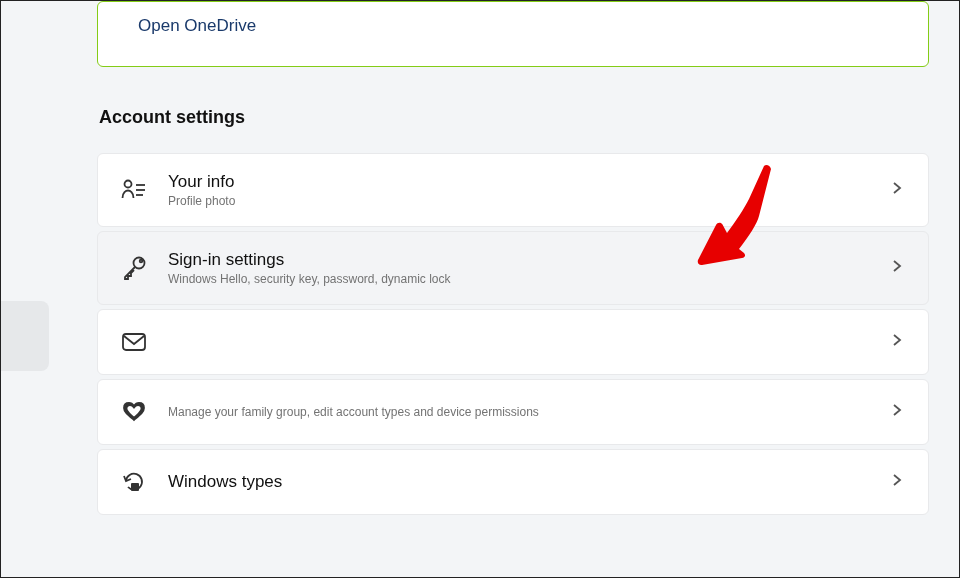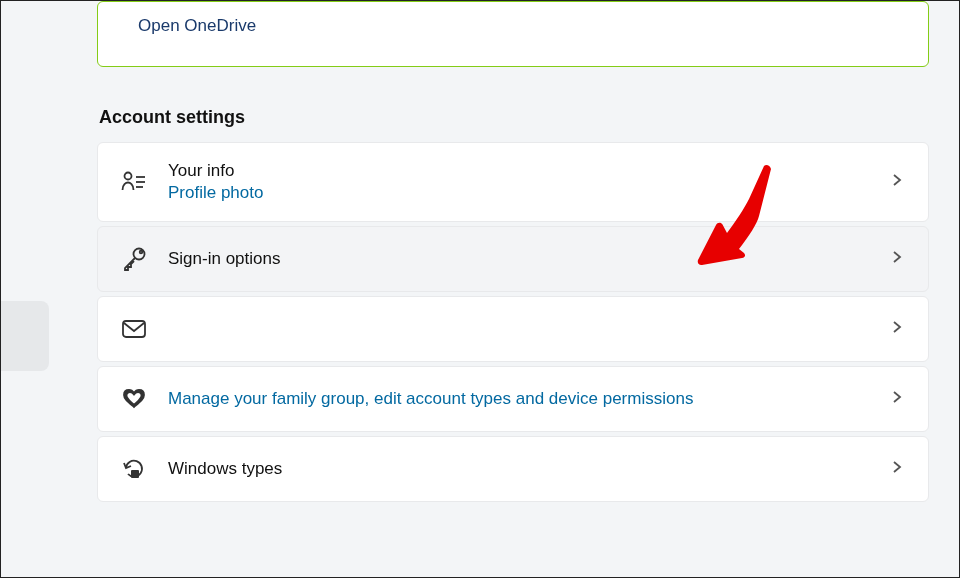--- a/index.html
+++ b/index.html
@@ -27,21 +27,21 @@
       border-radius: 6px;
       padding: 14px 24px 30px 40px;
       margin-bottom: 40px;
       font-size: 17px;
       color: #1a3a6b;
     }
     .section-heading {
       font-size: 18px;
       font-weight: 600;
       color: #111;
-      margin-bottom: 14px;
+      margin-bottom: 25px;
       margin-left: 2px;
     }
     .settings-list {
       display: flex;
       flex-direction: column;
       gap: 4px;
     }
     .setting-item {
       background: #fff;
       border: 1px solid #e8e9eb;
@@ -72,22 +72,22 @@
       display: flex;
       flex-direction: column;
       gap: 2px;
     }
     .setting-title {
       font-size: 17px;
       color: #111;
       font-weight: 400;
     }
     .setting-desc {
-      font-size: 17px;
-      color: #0369a1;
+      font-size: 12px;
+      color: #737373;
     }
     .chevron {
       flex-shrink: 0;
     }
     .chevron svg {
       stroke: #555;
       fill: none;
     }
     .red-arrow {
       position: absolute;
@@ -146,21 +146,22 @@
 
     <div class="setting-item highlighted">
       <span class="setting-icon">
         <svg width="26" height="26" viewBox="0 0 26 26" stroke-width="1.8">
           <circle cx="18" cy="8" r="5.5"></circle>
           <circle cx="20" cy="6" r="1.3"></circle>
           <path d="M14 12 L4 22 L4 24 L7 24 L7 21 L10 21 L10 18 L13 15"></path>
         </svg>
       </span>
       <div class="setting-text">
-        <span class="setting-title">Sign-in options</span>
+        <span class="setting-title">Sign-in settings</span>
+        <span class="setting-desc">Windows Hello, security key, password, dynamic lock</span>
       </div>
       <span class="chevron">
         <svg width="14" height="14" viewBox="0 0 14 14" stroke-width="1.8">
             <path d="M4 2 L10 7 L4 12"></path>
           </svg>
       </span>
     </div>
 
     <div class="setting-item">
       <span class="setting-icon">

